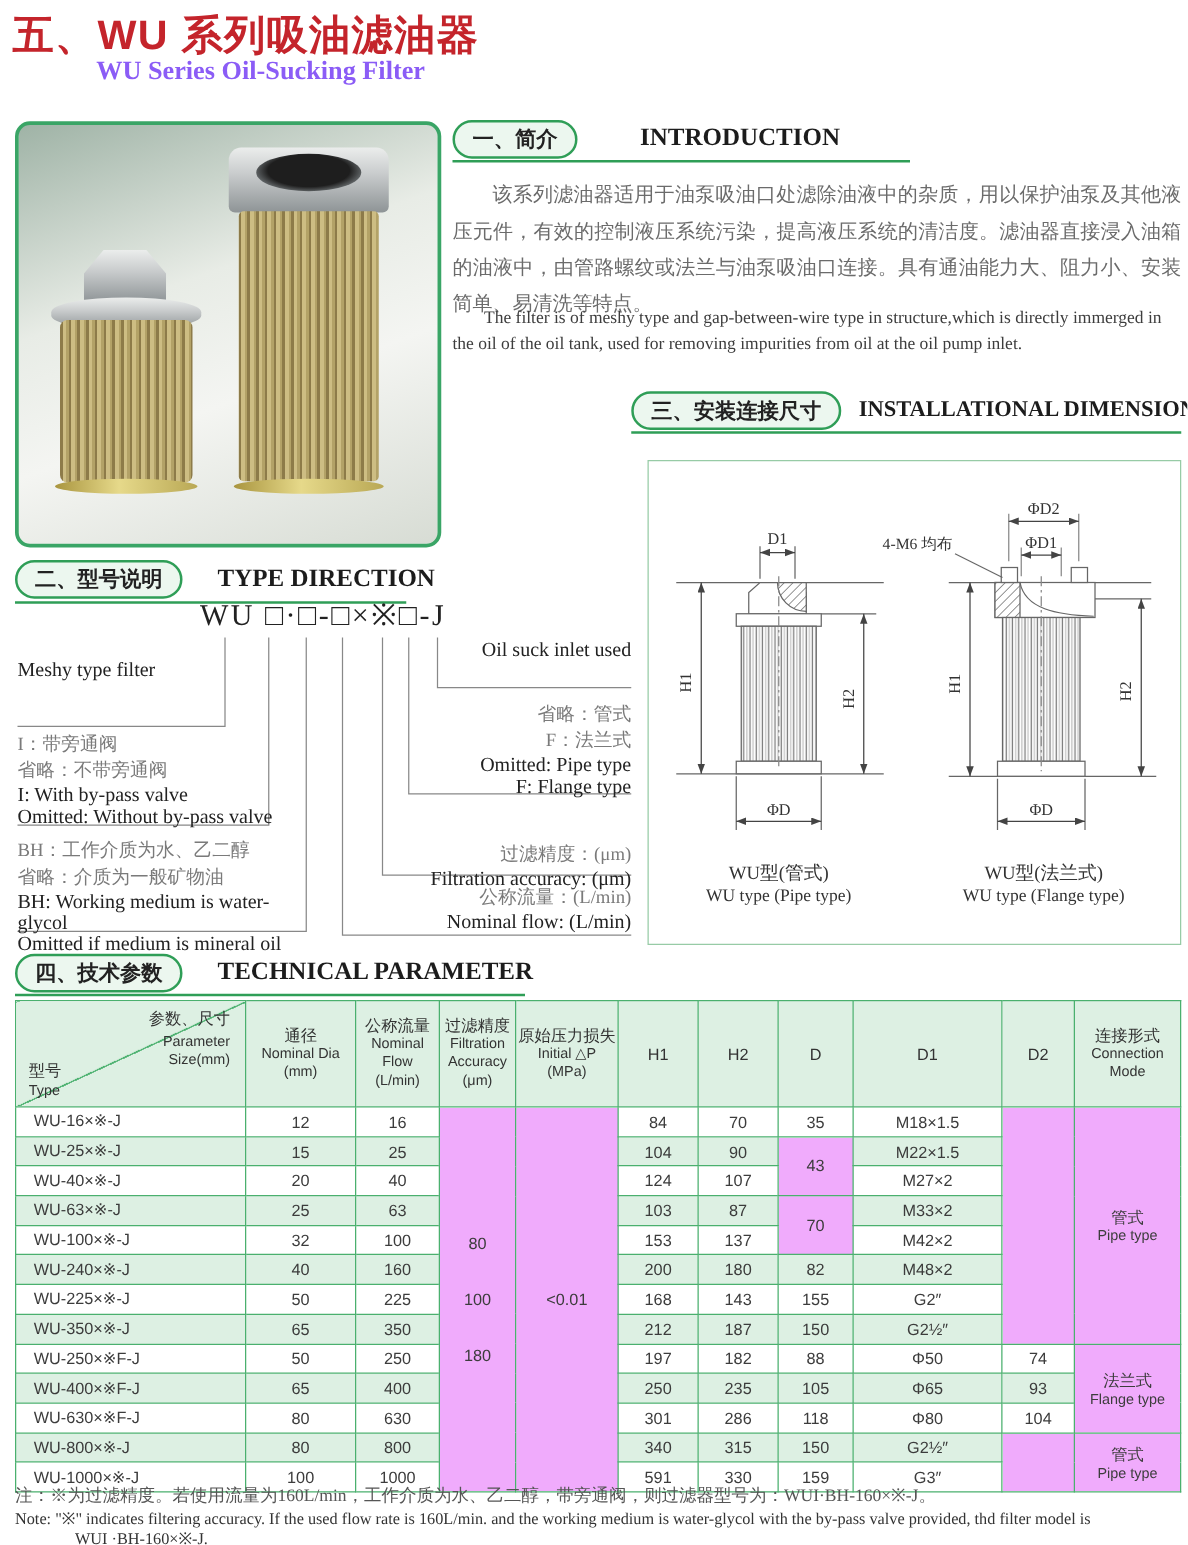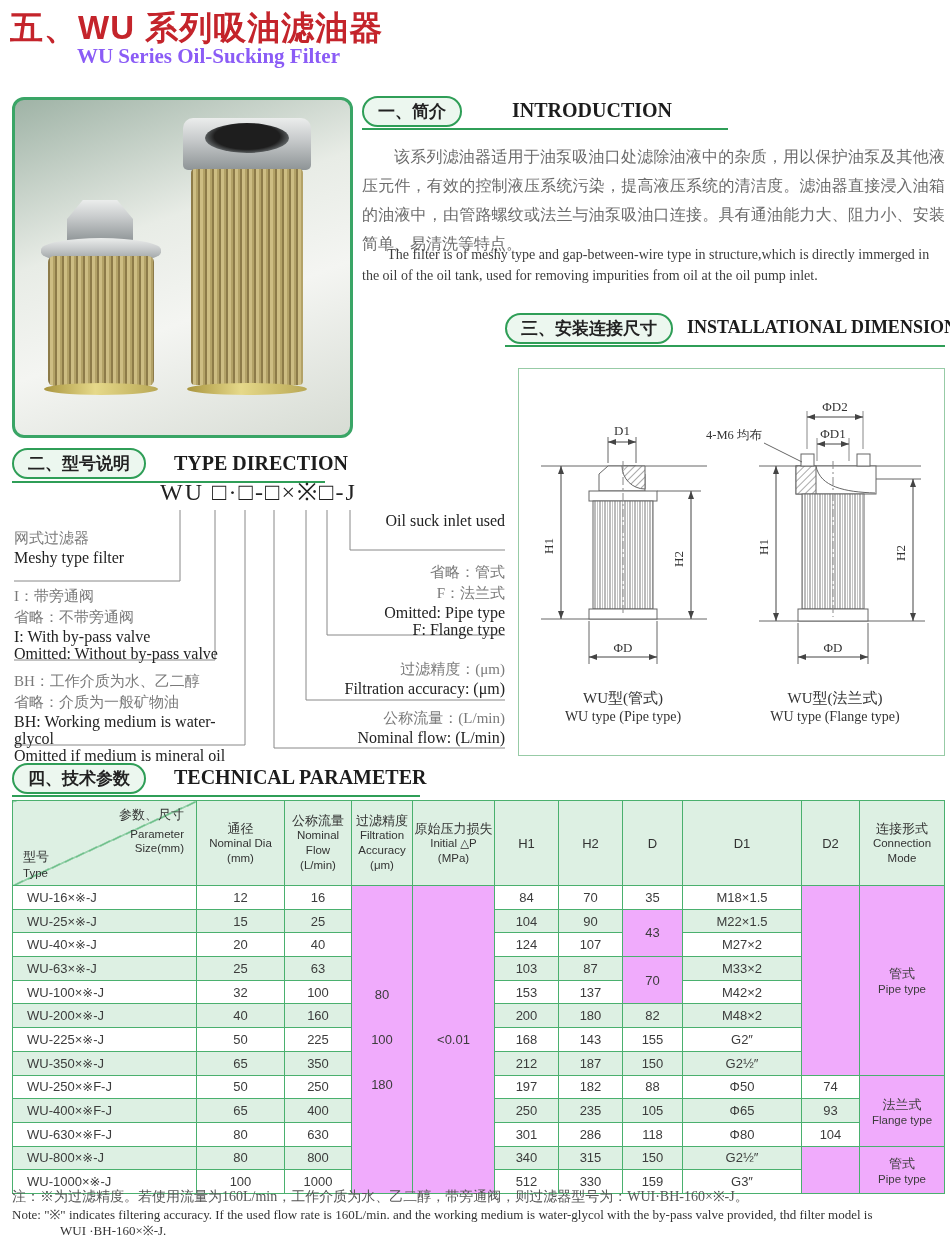--- a/index.html
+++ b/index.html
@@ -203,21 +203,20 @@
         <path d="M2,275 H233 V40"></path>
         <path d="M493,278 H262 V40"></path>
         <path d="M493,230 H294 V40"></path>
         <path d="M493,165 H315 V40"></path>
         <path d="M493,80 H338 V40"></path>
       </g>
     </svg>
     <div id="model-code">WU □·□-□×※□-J</div>
 
     <div class="td-label td-left" style="top:58px;">
-      <div class="cn">网式过滤器</div>
       <div class="en">Meshy type filter</div>
     </div>
     <div class="td-label td-left" style="top:201px;">
       <div class="cn">BH：工作介质为水、乙二醇</div>
       <div class="cn">省略：介质为一般矿物油</div>
       <div class="en">BH: Working medium is water-glycol</div>
       <div class="en">Omitted if medium is mineral oil</div>
     </div>
     <div class="td-label td-left" style="top:116px;">
       <div class="cn">I：带旁通阀</div>
@@ -228,21 +227,21 @@
 
     <div class="td-label td-right" style="top:42px;">
       <div class="en">Oil suck inlet used</div>
     </div>
     <div class="td-label td-right" style="top:92px;">
       <div class="cn">省略：管式</div>
       <div class="cn">F：法兰式</div>
       <div class="en">Omitted: Pipe type</div>
       <div class="en">F: Flange type</div>
     </div>
-    <div class="td-label td-right" style="top:189px;">
+    <div class="td-label td-right" style="top:204px;">
       <div class="cn">过滤精度：(μm)</div>
       <div class="en">Filtration accuracy: (μm)</div>
     </div>
     <div class="td-label td-right" style="top:238px;">
       <div class="cn">公称流量：(L/min)</div>
       <div class="en">Nominal flow: (L/min)</div>
     </div>
   </div>
 
   <div style="position:absolute;left:12px;top:763px;" class="sec-tag">四、技术参数</div>
@@ -365,21 +364,21 @@
         </tr>
         <tr>
           <td class="type">WU-100×※-J</td>
           <td class="">32</td>
           <td class="">100</td>
           <td class="">153</td>
           <td class="">137</td>
           <td class="">M42×2</td>
         </tr>
         <tr>
-          <td class="type">WU-200×※-J</td>
+          <td class="type">WU-240×※-J</td>
           <td class="">40</td>
           <td class="">160</td>
           <td class="">200</td>
           <td class="">180</td>
           <td class="">82</td>
           <td class="">M48×2</td>
         </tr>
         <tr>
           <td class="type">WU-225×※-J</td>
           <td class="">50</td>
@@ -443,21 +442,21 @@
           <td rowspan="2" class="w"></td>
           <td rowspan="2" class="w conn">
             <div class="ln ln0">管式</div>
             <div class="ln ln1">Pipe type</div>
           </td>
         </tr>
         <tr>
           <td class="type">WU-1000×※-J</td>
           <td class="">100</td>
           <td class="">1000</td>
-          <td class="">512</td>
+          <td class="">591</td>
           <td class="">330</td>
           <td class="">159</td>
           <td class="">G3″</td>
         </tr>
       </tbody>
   </table>
 
   <div id="note-cn">注：※为过滤精度。若使用流量为160L/min，工作介质为水、乙二醇，带旁通阀，则过滤器型号为：WUI·BH-160×※-J。</div>
   <div id="note-en1">Note: "※" indicates filtering accuracy. If the used flow rate is 160L/min. and the working medium is water-glycol with the by-pass valve provided, thd filter model is</div>
   <div id="note-en2">WUI ·BH-160×※-J.</div>

